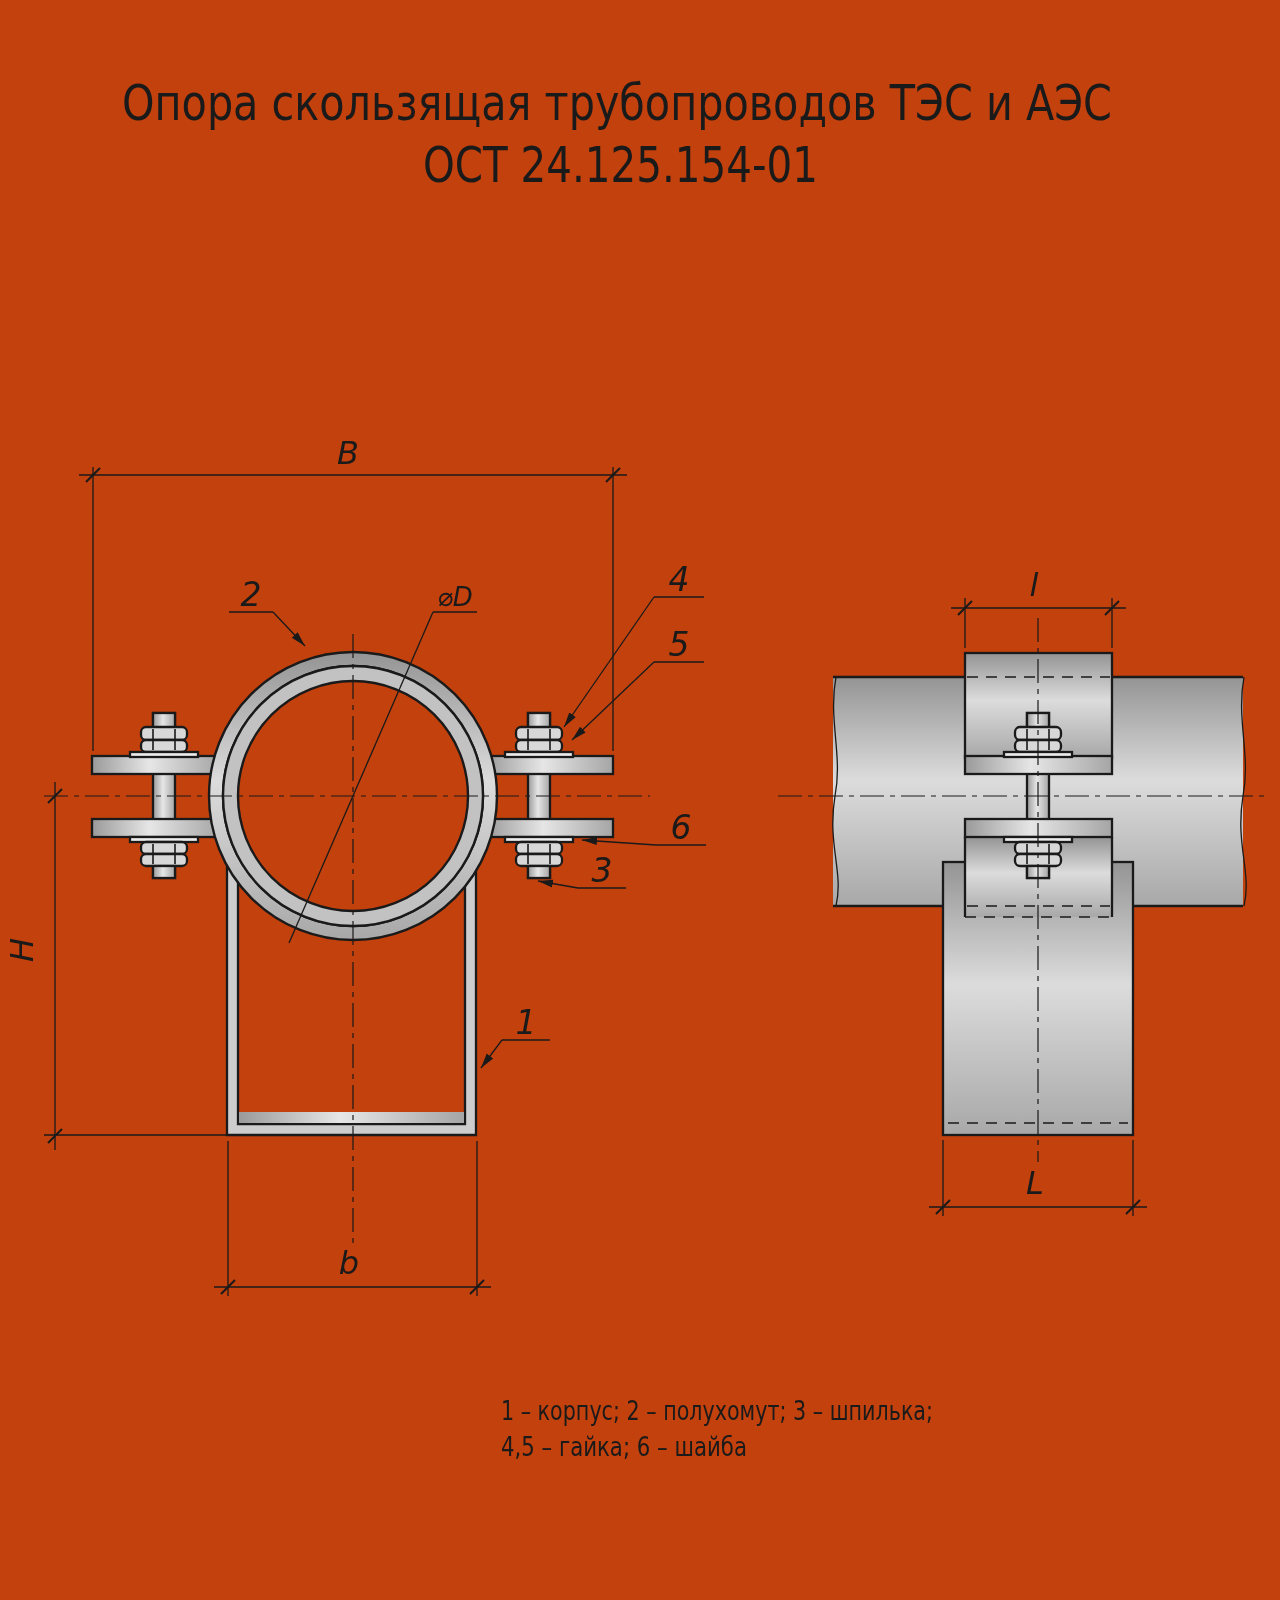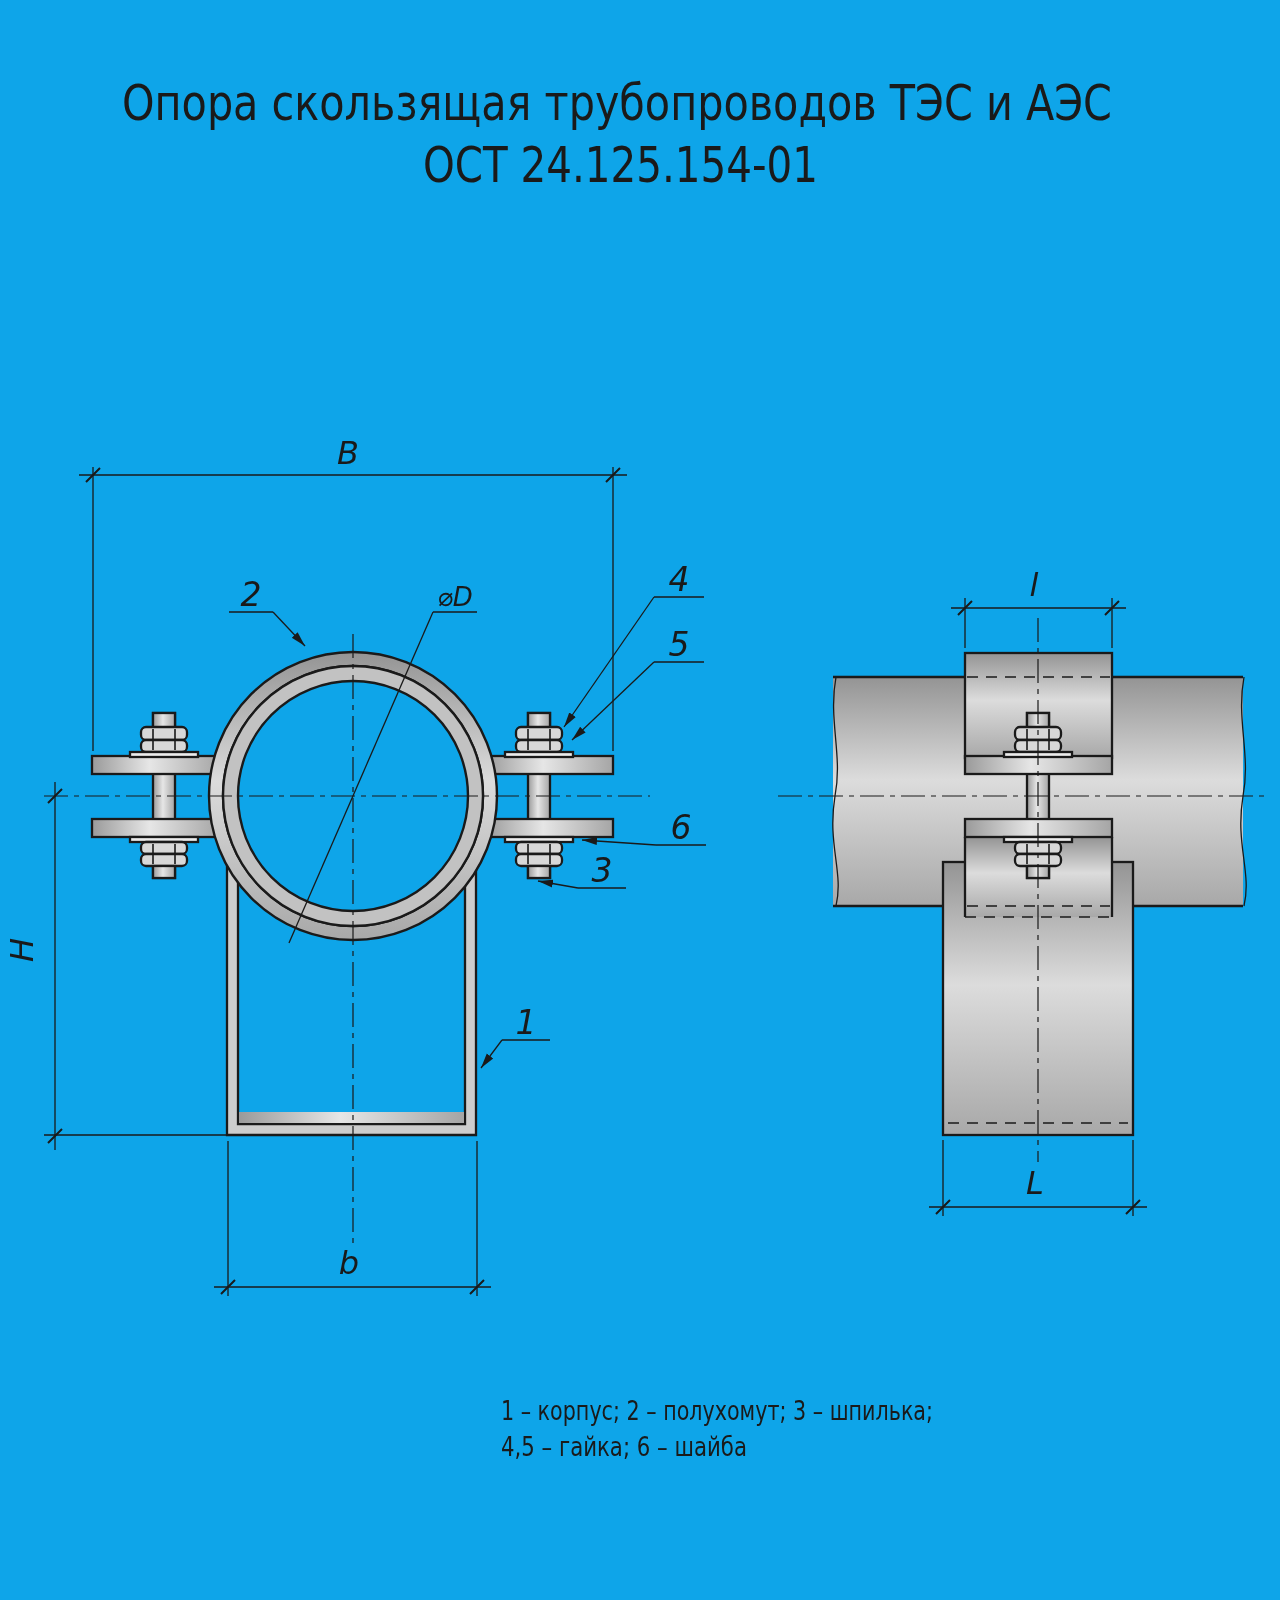--- a/index.html
+++ b/index.html
@@ -1,16 +1,16 @@
 <!DOCTYPE html>
 <html><head>
 <meta charset="utf-8">
 <style>
   html,body{margin:0;padding:0;background:#ffffff;}
-  .page{position:relative;width:1280px;height:1600px;background:#0ea5e9;overflow:hidden;
+  .page{position:relative;width:1280px;height:1600px;background:#c2410c;overflow:hidden;
         font-family:"DejaVu Sans",sans-serif;color:#1a1a1a;}
   svg{display:block;}
   
   .o2{stroke:#1a1a1a;stroke-width:2.3;}
   .o2f{stroke:#1a1a1a;stroke-width:2.3;fill:none;}
   .thin{stroke:#1a1a1a;stroke-width:1.3;fill:none;}
   .thin16{stroke:#1a1a1a;stroke-width:1.6;fill:none;}
   .cl{stroke:#1a1a1a;stroke-width:1.2;fill:none;stroke-dasharray:24 6 5 6;}
   .hid{stroke:#1a1a1a;stroke-width:1.7;fill:none;stroke-dasharray:11 8;}
   .metal-h{fill:url(#gh);}

